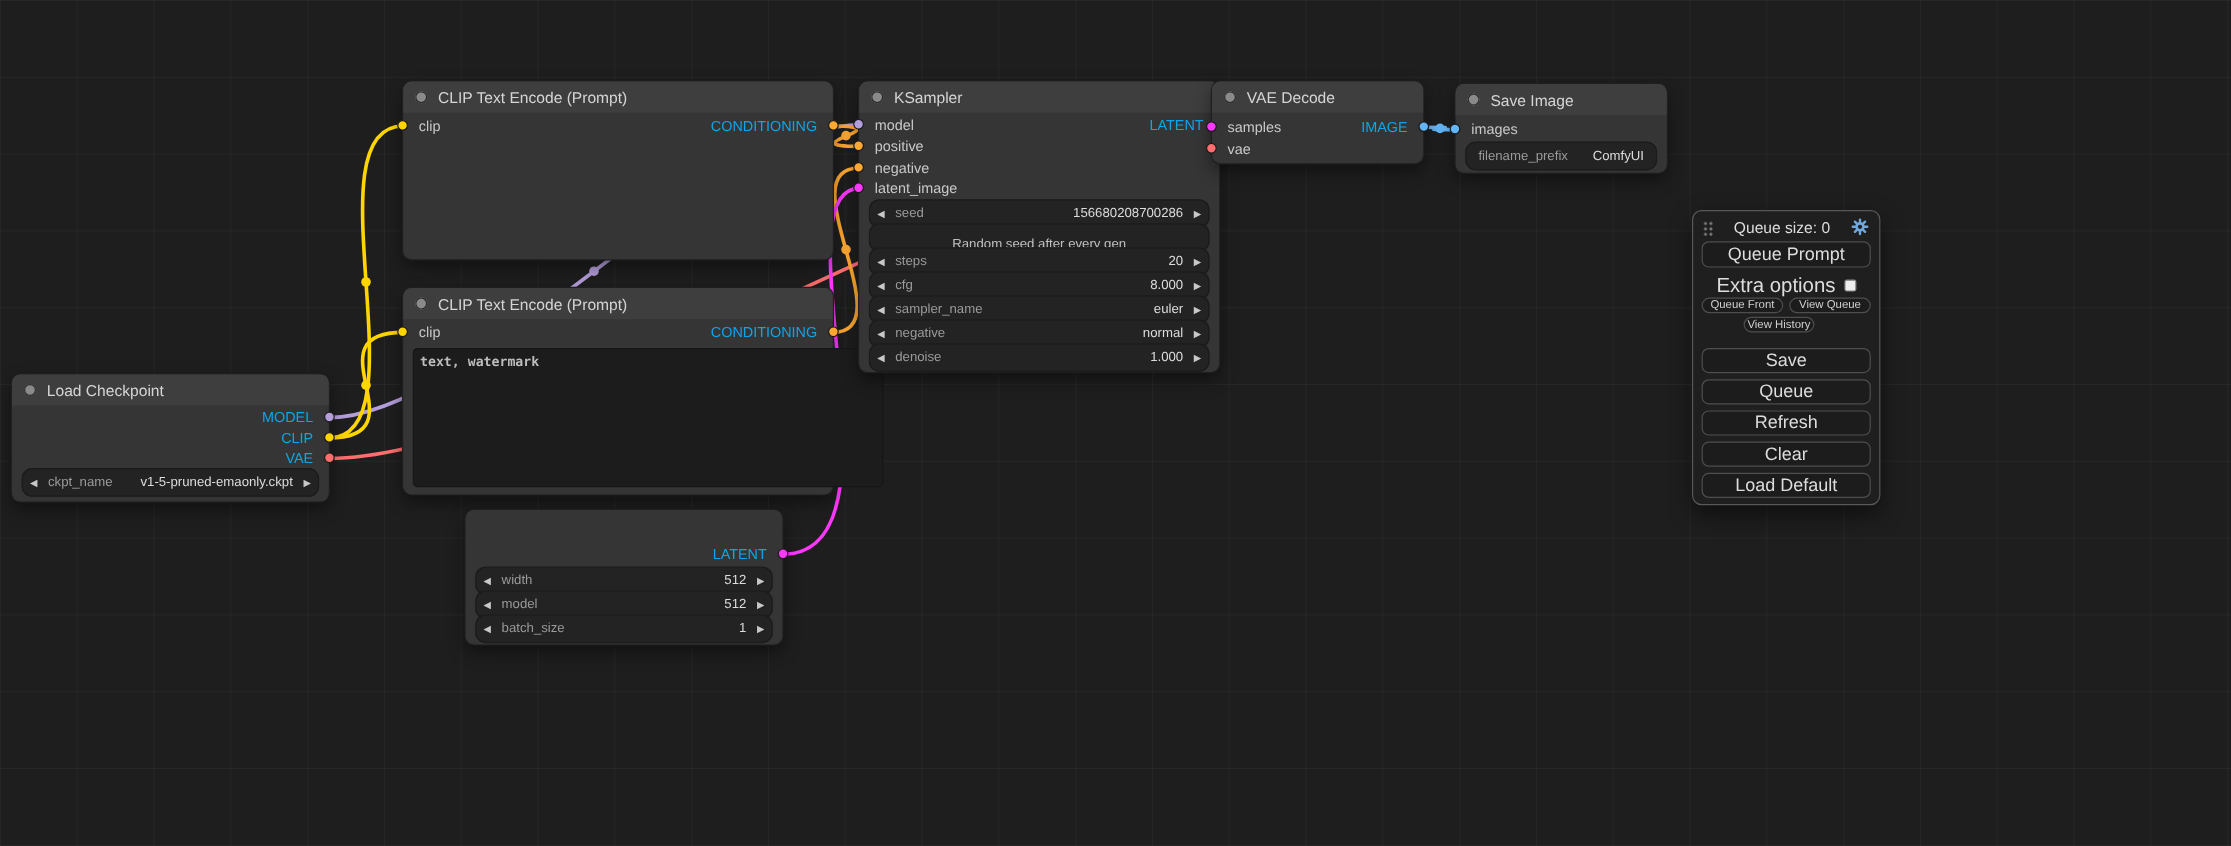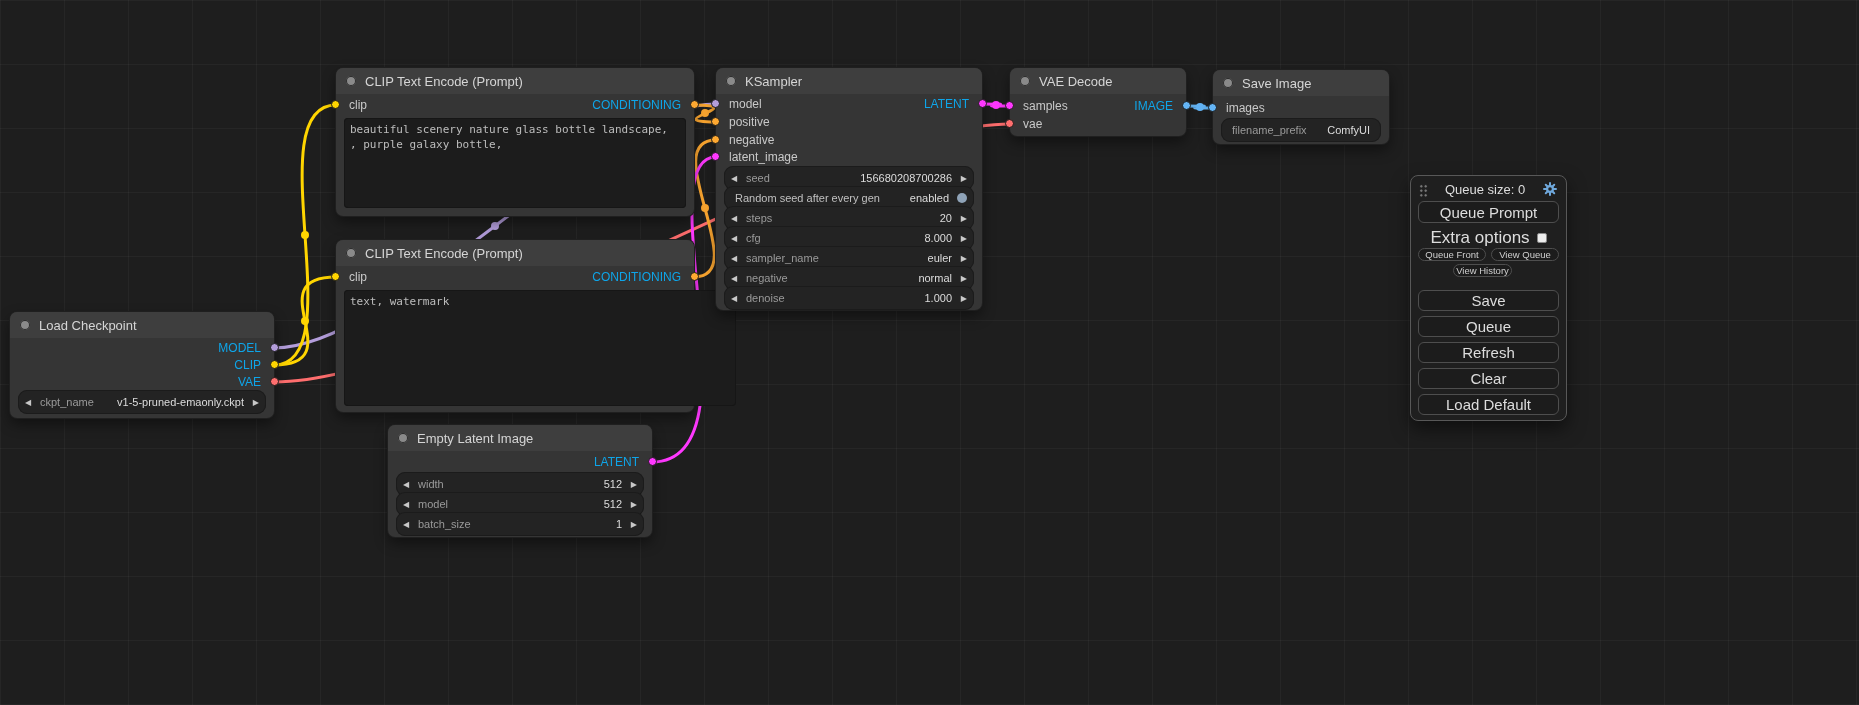--- a/index.html
+++ b/index.html
@@ -120,40 +120,35 @@
 
 <div class="node" style="left:336px;top:68px;width:358px;height:148px;">
   <div class="ntitle">
     <span class="tdot"></span>
     <span>CLIP Text Encode (Prompt)</span>
   </div>
   <div class="inrow" style="top:28px;">clip</div>
   <div class="outrow" style="top:28px;">CONDITIONING</div>
   <span class="sdot in" style="top: 32px; background: rgb(255, 213, 0);"></span>
   <span class="sdot out" style="top: 32px; background: rgb(255, 169, 49);"></span>
-  <div class="prompt" style="top:50px;width:342px;height:90px;">beautiful scenery nature glass bottle landscape, , purple galaxy bottle,</div>
 </div>
 
 <div class="node" style="left:336px;top:240px;width:358px;height:172px;">
   <div class="ntitle">
     <span class="tdot"></span>
     <span>CLIP Text Encode (Prompt)</span>
   </div>
   <div class="inrow" style="top:28px;">clip</div>
   <div class="outrow" style="top:28px;">CONDITIONING</div>
   <span class="sdot in" style="top: 32px; background: rgb(255, 213, 0);"></span>
   <span class="sdot out" style="top: 32px; background: rgb(255, 169, 49);"></span>
-  <div class="prompt" style="top:50px;width:392px;height:116px;">text, watermark</div>
+  <div class="prompt" style="top:50px;width:392px;height:116px;font-weight:bold;">text, watermark</div>
 </div>
 
 <div class="node" style="left:388px;top:425px;width:264px;height:112px;">
-  <div class="ntitle">
-    <span class="tdot"></span>
-    <span>Empty Latent Image</span>
-  </div>
   <div class="outrow" style="top:28px;">LATENT</div>
   <span class="sdot out" style="top: 32px; background: rgb(255, 56, 255);"></span>
   <div class="widget" style="top:47px;">
     <span class="warr">◀</span>
     <span class="wlabel">width</span>
     <span class="wvalue">512</span>
     <span class="warr r">▶</span>
   </div>
   <div class="widget" style="top:67px;">
     <span class="warr">◀</span>
@@ -162,21 +157,21 @@
     <span class="warr r">▶</span>
   </div>
   <div class="widget" style="top:87px;">
     <span class="warr">◀</span>
     <span class="wlabel">batch_size</span>
     <span class="wvalue">1</span>
     <span class="warr r">▶</span>
   </div>
 </div>
 
-<div class="node" style="left:716px;top:68px;width:266px;height:242px;">
+<div class="node" style="left:716px;top:68px;width:300px;height:242px;">
   <div class="ntitle">
     <span class="tdot"></span>
     <span>KSampler</span>
   </div>
   <div class="inrow" style="top:27px;">model</div>
   <div class="inrow" style="top:45px;">positive</div>
   <div class="inrow" style="top:63px;">negative</div>
   <div class="inrow" style="top:80px;">latent_image</div>
   <div class="outrow" style="top:27px;">LATENT</div>
   <span class="sdot in" style="top: 31px; background: rgb(179, 157, 219);"></span>
@@ -184,21 +179,21 @@
   <span class="sdot in" style="top: 67px; background: rgb(255, 169, 49);"></span>
   <span class="sdot in" style="top: 84px; background: rgb(255, 56, 255);"></span>
   <span class="sdot out" style="top: 31px; background: rgb(255, 56, 255);"></span>
 
   <div class="widget" style="top:98px;">
     <span class="warr">◀</span>
     <span class="wlabel">seed</span>
     <span class="wvalue">156680208700286</span>
     <span class="warr r">▶</span>
   </div>
-  <div class="widget" style="top:118px;">
+  <div class="widget" style="top:118px;flex-direction:column;">
     <span class="wlabel" style="color:#c0c0c0;">Random seed after every gen</span>
     <span class="wvalue">enabled</span>
     <span class="toggle-dot"></span>
   </div>
   <div class="widget" style="top:138px;">
     <span class="warr">◀</span>
     <span class="wlabel">steps</span>
     <span class="wvalue">20</span>
     <span class="warr r">▶</span>
   </div>

